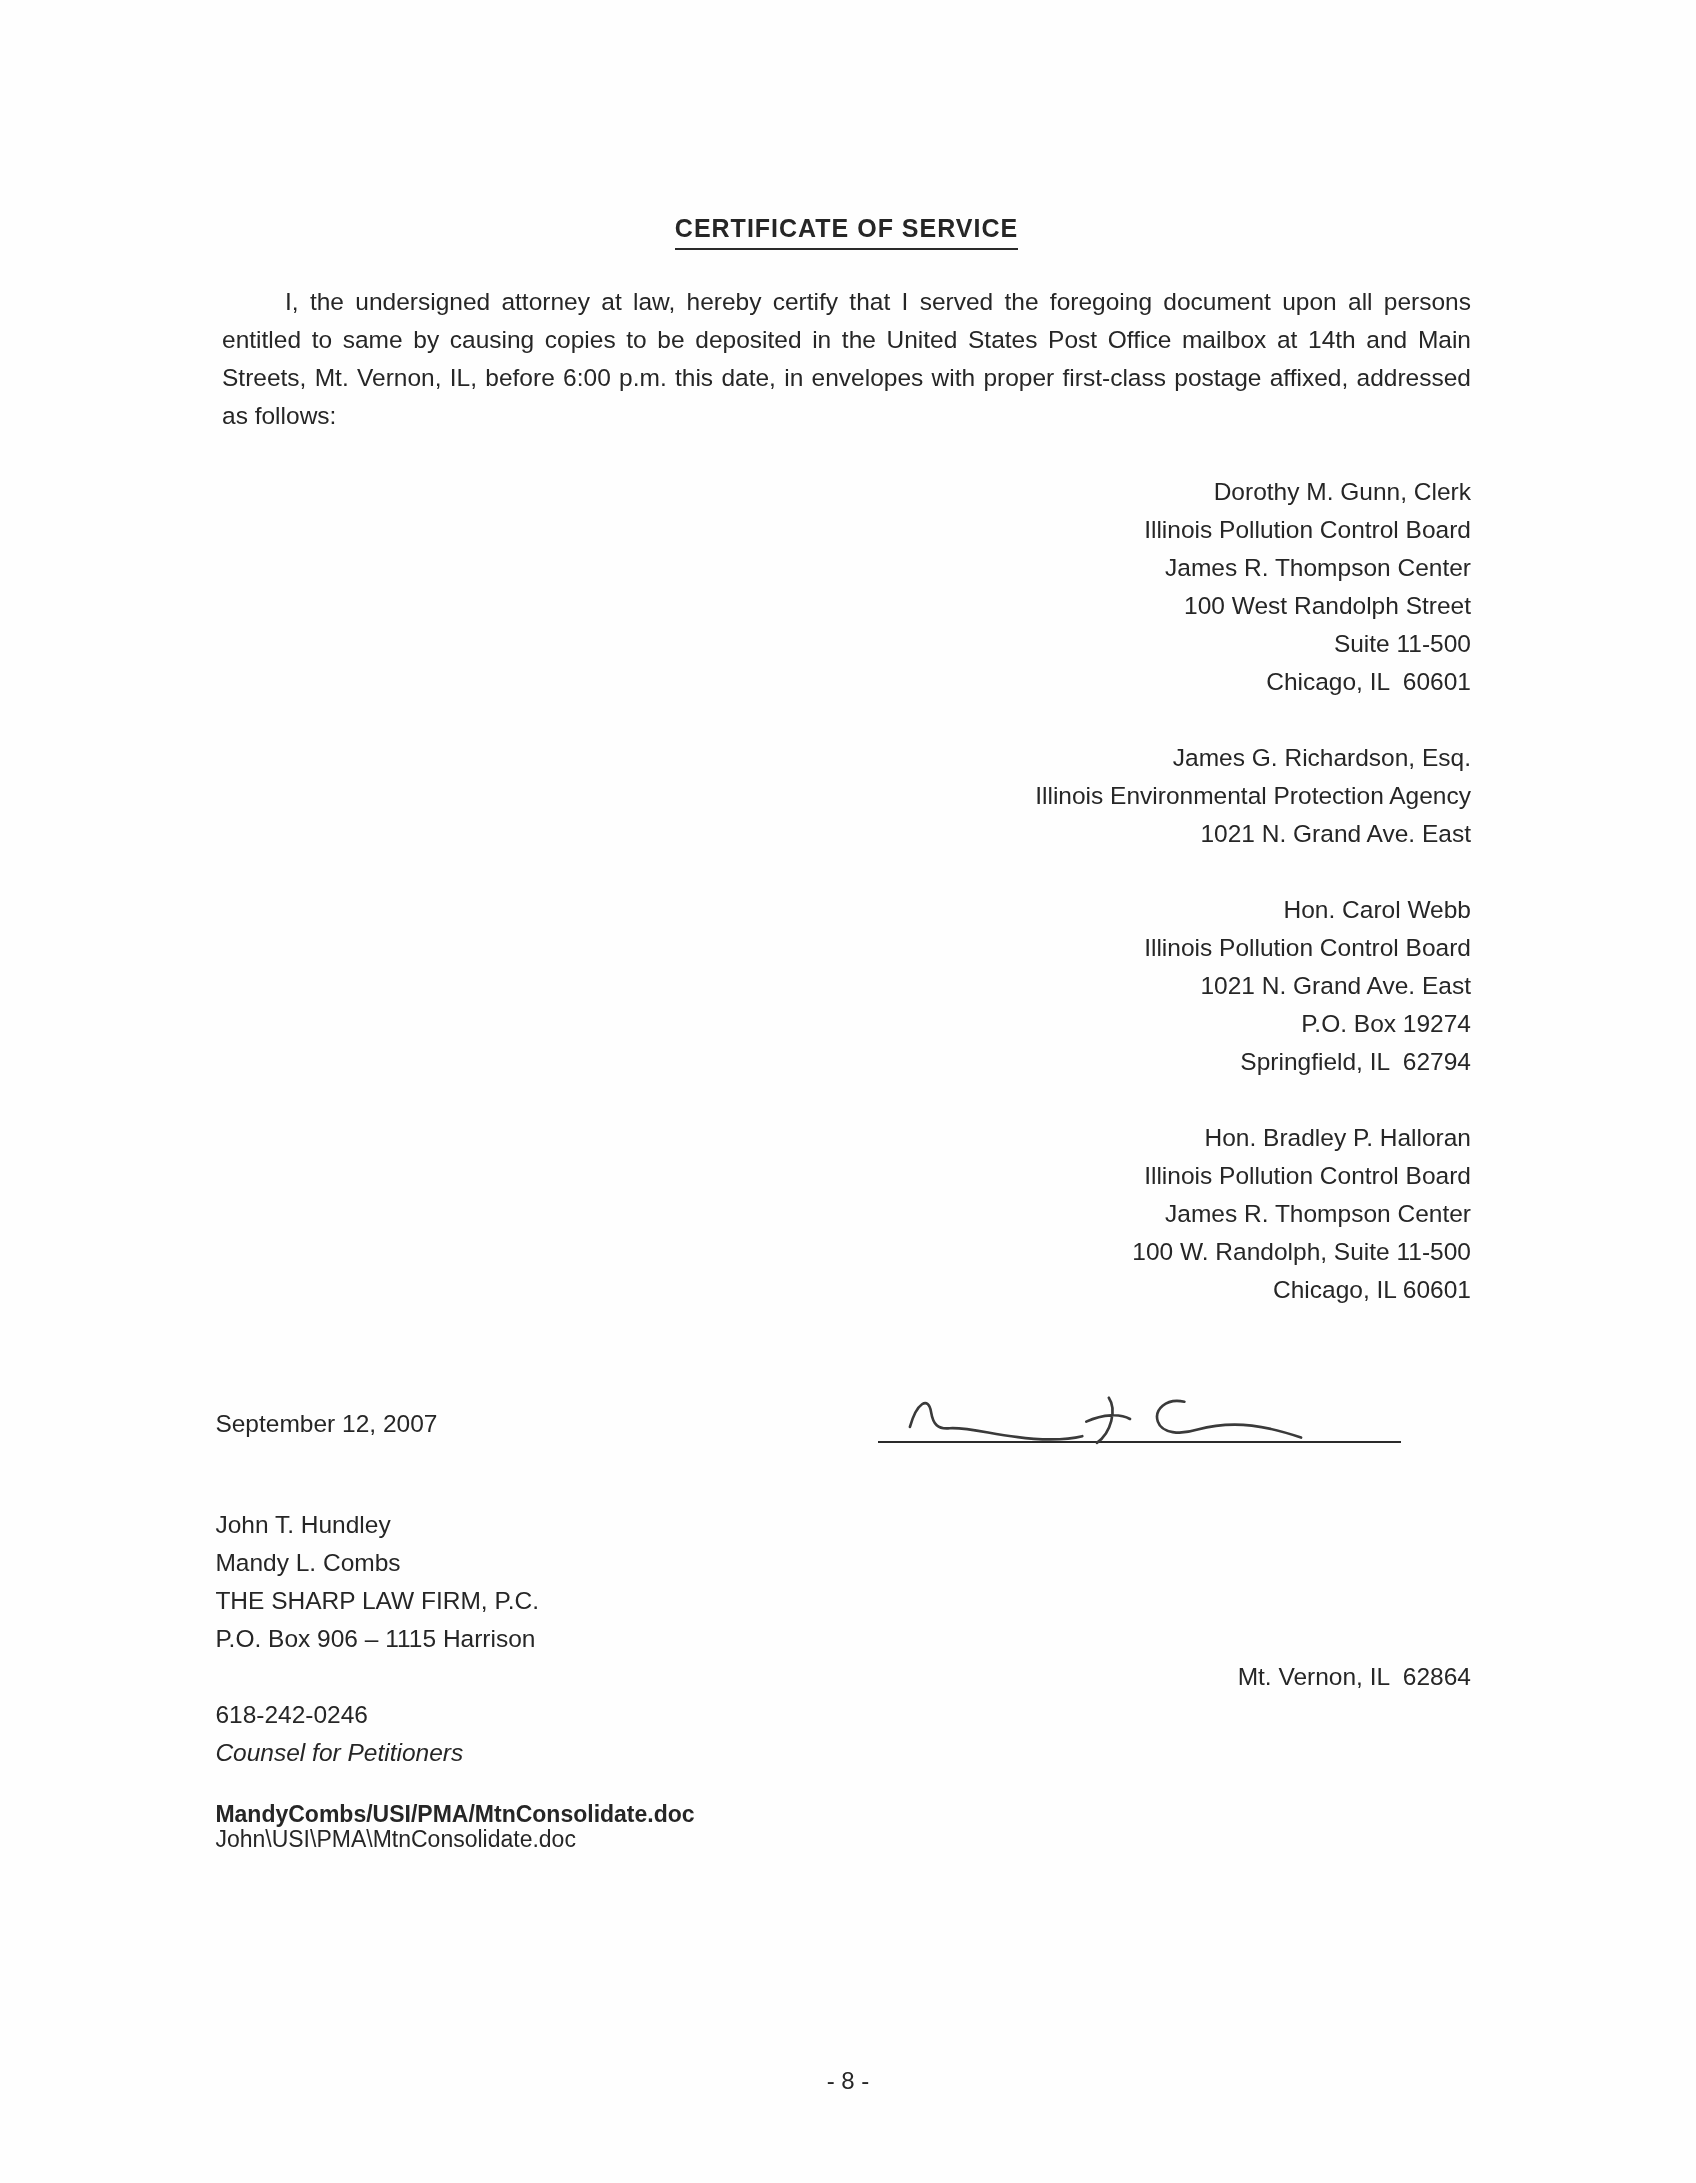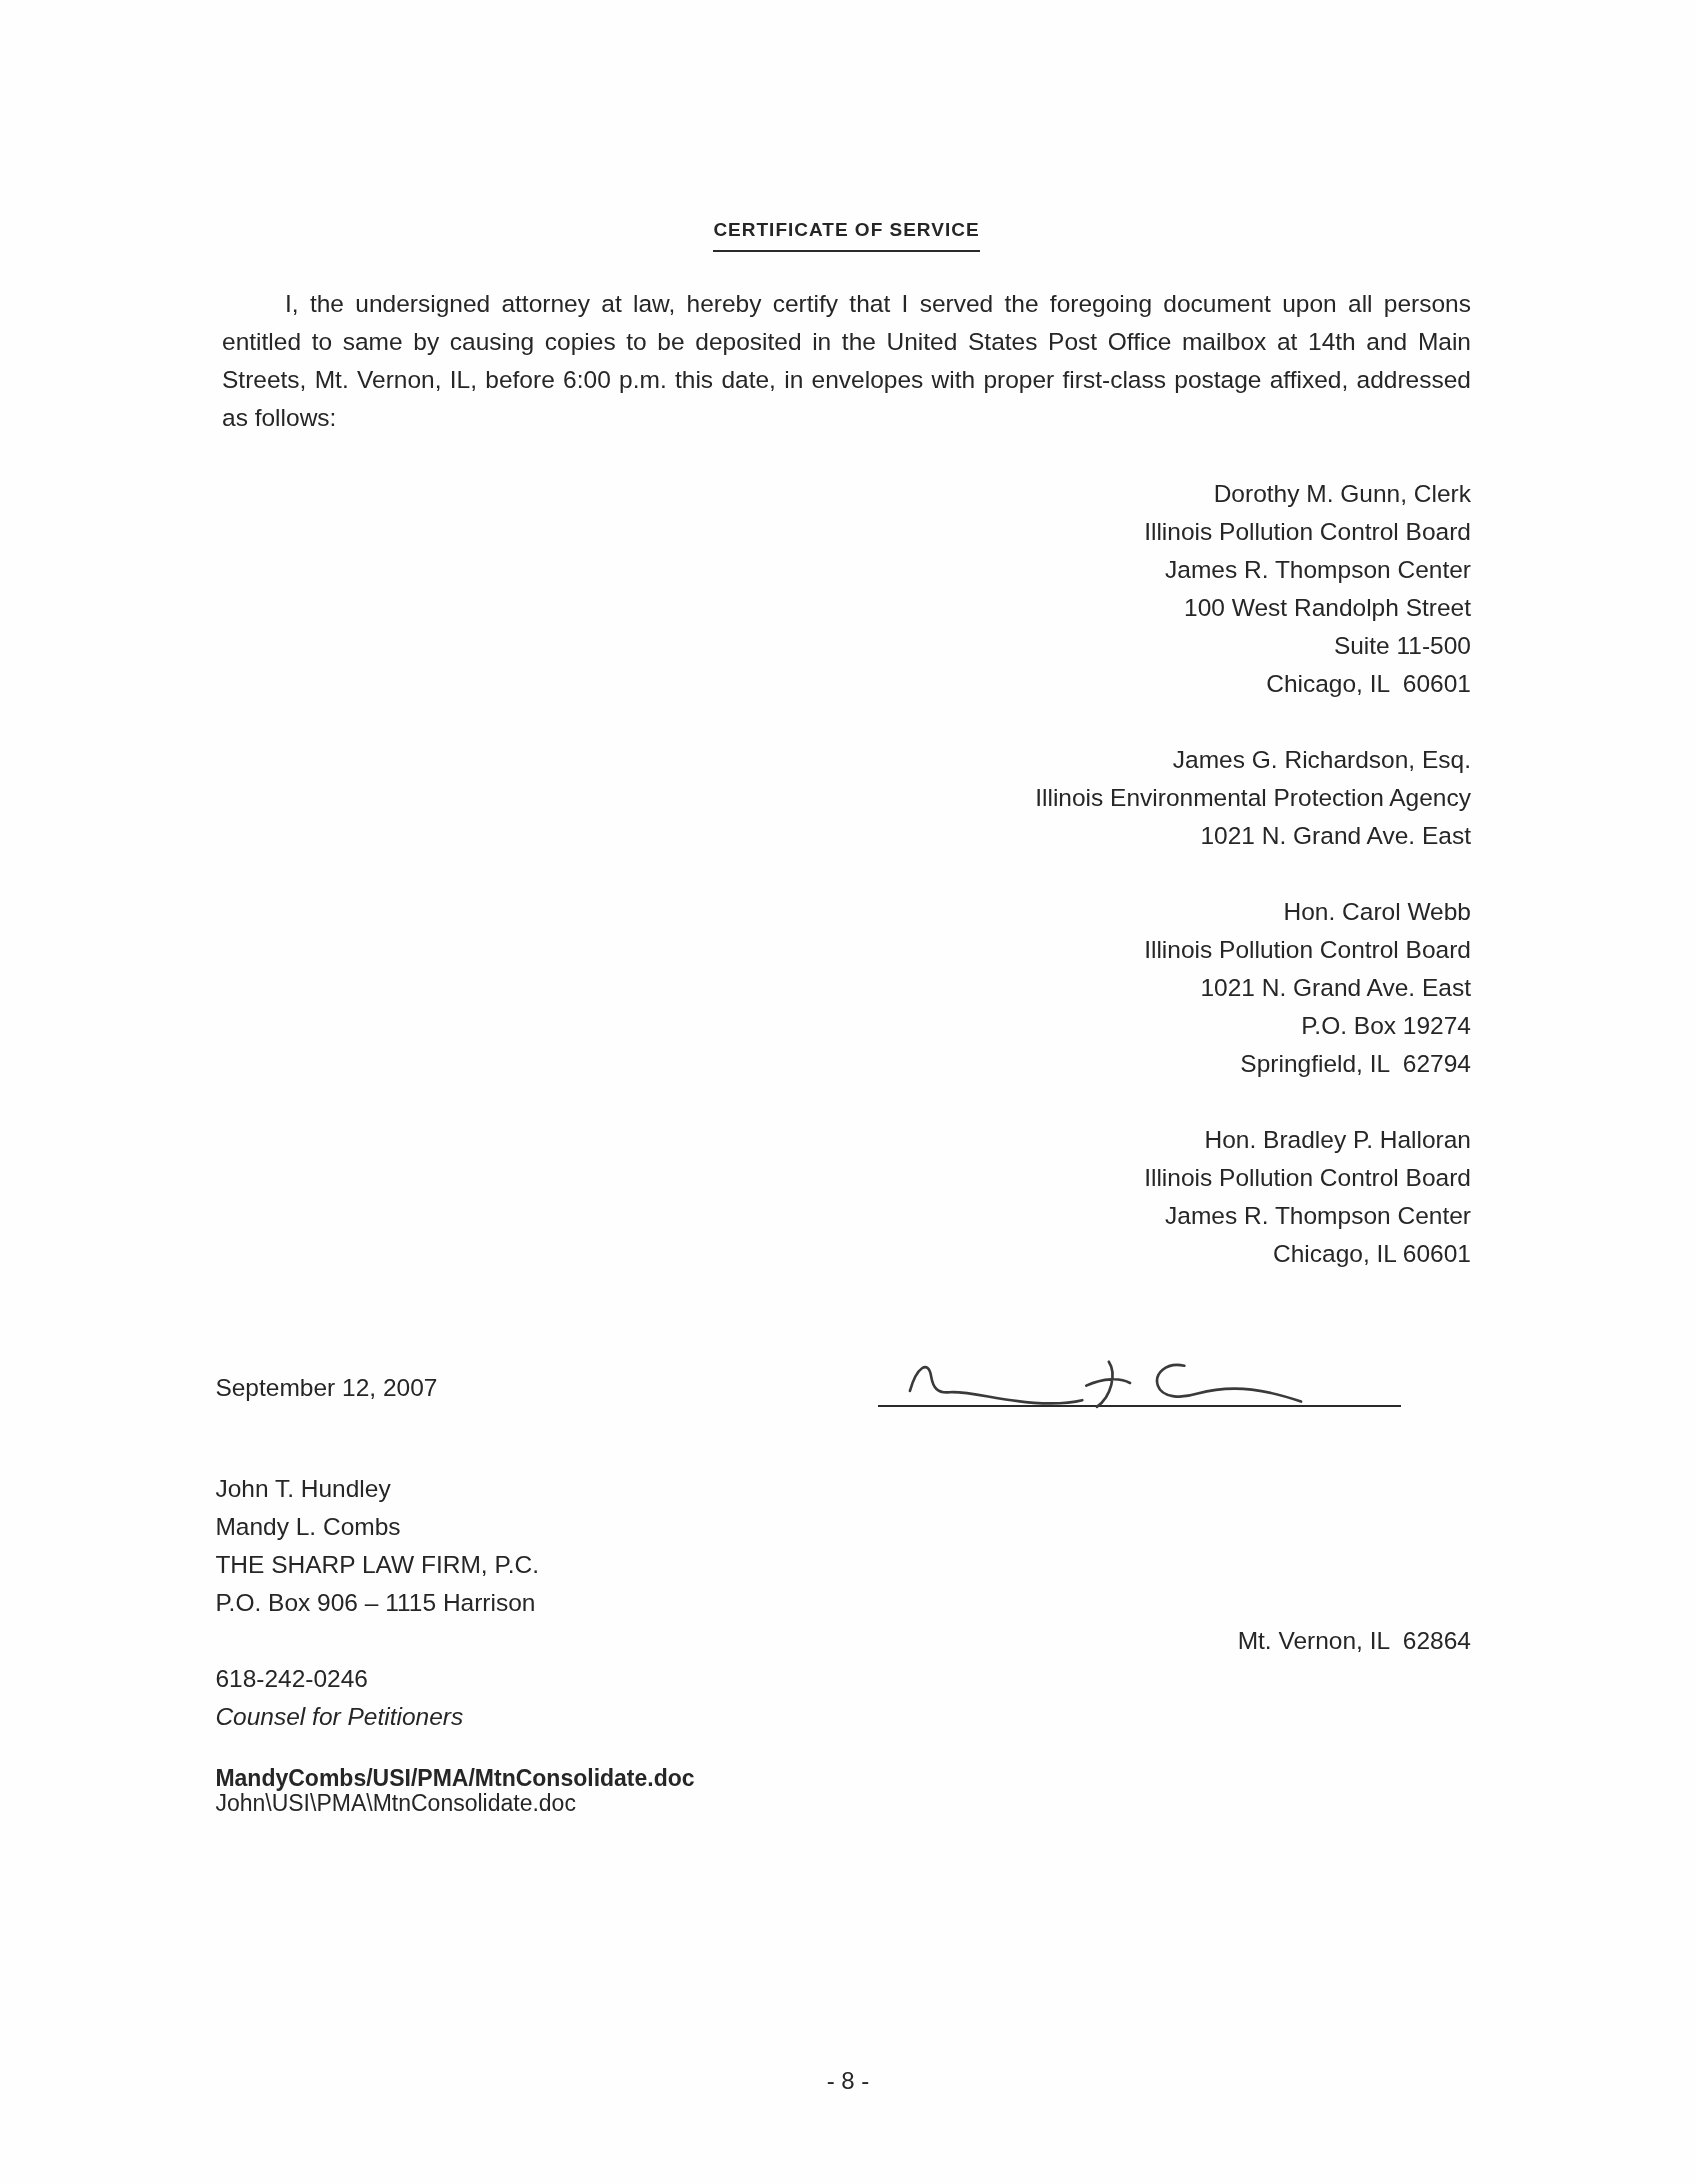--- a/index.html
+++ b/index.html
@@ -21,21 +21,21 @@
   .content {
     padding: 209px 225px 0 222px;
   }
   .title-wrap {
     text-align: center;
     margin-bottom: 33px;
   }
   .doc-title {
     display: inline-block;
     font-weight: bold;
-    font-size: 19px;
+    font-size: 25px;
     letter-spacing: 1px;
     border-bottom: 2.7px solid #2a2a2a;
     padding-bottom: 1.3px;
   }
   .cert-paragraph {
     text-align: justify;
     text-indent: 63px;
     margin: 0 0 36px 0;
   }
   .address-block {
@@ -130,20 +130,21 @@
       <div class="addr-line">Illinois Pollution Control Board</div>
       <div class="addr-line">1021 N. Grand Ave. East</div>
       <div class="addr-line">P.O. Box 19274</div>
       <div class="addr-line">Springfield, IL  62794</div>
     </div>
 
     <div class="address-block">
       <div class="addr-line">Hon. Bradley P. Halloran</div>
       <div class="addr-line">Illinois Pollution Control Board</div>
       <div class="addr-line">James R. Thompson Center</div>
+      <div class="addr-line">100 W. Randolph, Suite 11-500</div>
       <div class="addr-line">Chicago, IL 60601</div>
     </div>
 
     <div class="sig-row">
       <span class="date-text">September 12, 2007</span>
       <div class="sig-area">
         <svg class="sig-svg" viewBox="0 0 620 120" fill="none" xmlns="http://www.w3.org/2000/svg">
           <path d="M18,78 C28,42 46,30 50,56 C53,74 60,82 78,80 C108,78 150,92 205,96 C240,98 262,96 278,92" stroke="#3a3a3a" stroke-width="4" stroke-linecap="round"></path>
           <path d="M318,34 C330,52 322,86 300,102 M284,70 C310,58 336,58 350,66" stroke="#3a3a3a" stroke-width="4" stroke-linecap="round"></path>
           <path d="M432,40 C404,34 386,52 392,70 C398,88 426,90 452,82 C510,66 560,78 608,94" stroke="#3a3a3a" stroke-width="4" stroke-linecap="round"></path>

